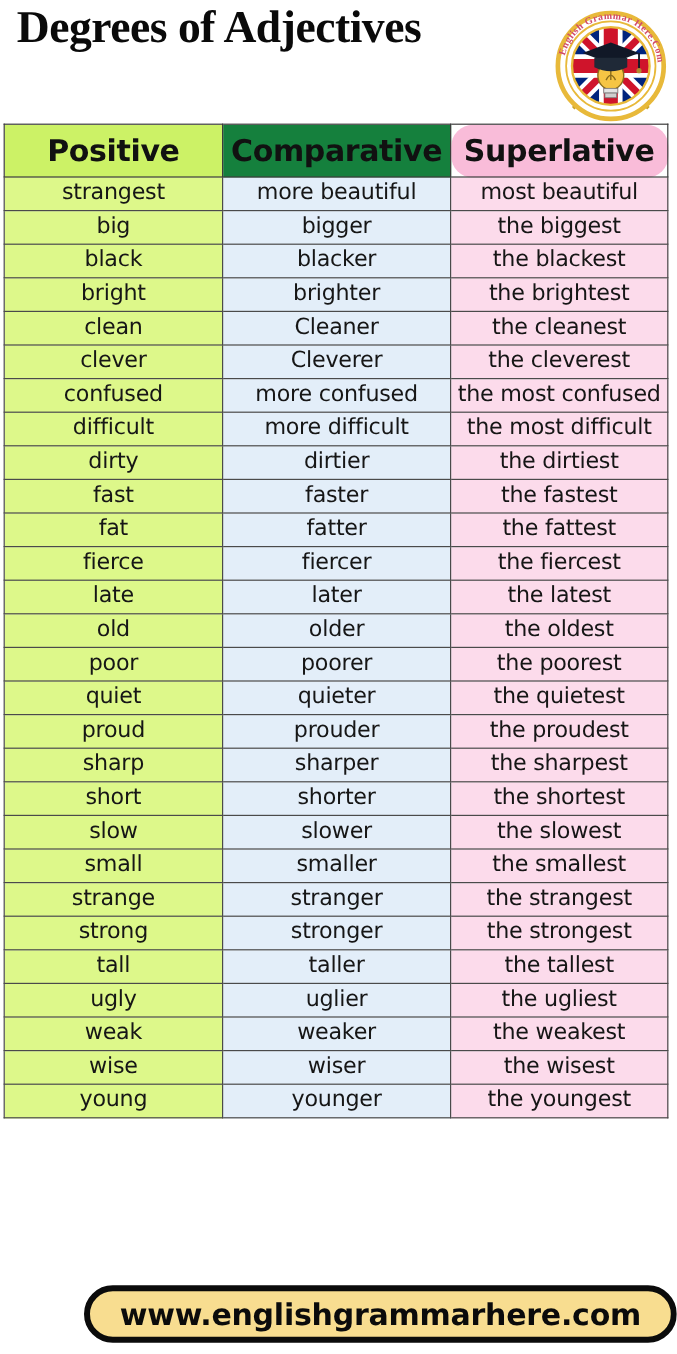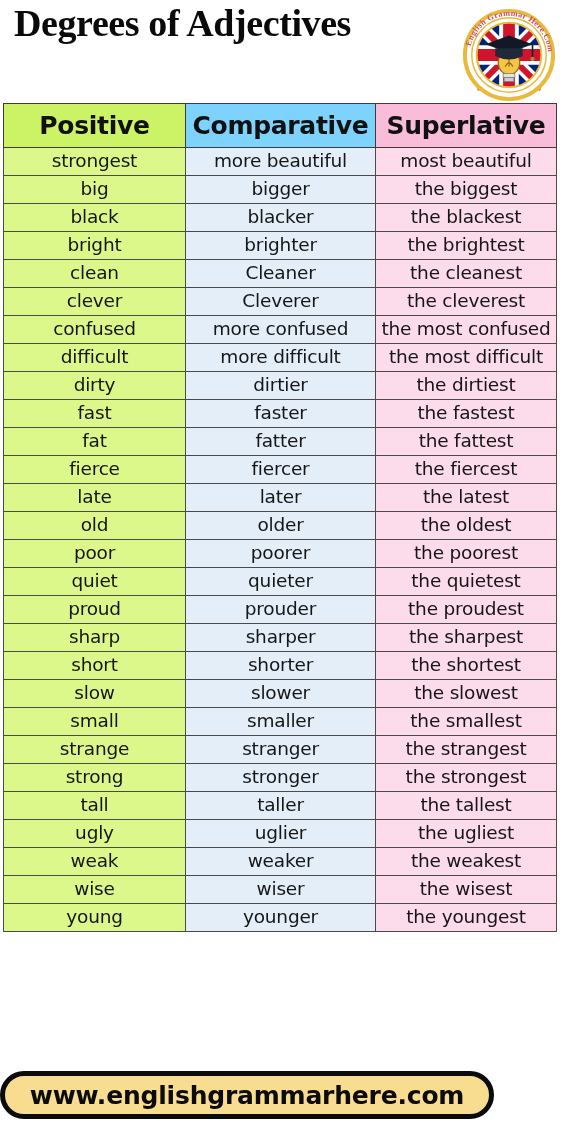--- a/index.html
+++ b/index.html
@@ -68,22 +68,22 @@
   
   table.degrees thead th {
     height: 44px;
     font-size: 25px;
     font-weight: bold;
     color: #111111;
     border: 1px solid #3c3c3c;
     letter-spacing: -0.3px;
   }
   th.h-pos  { background: #ccf266; }
-  th.h-comp { background: #7dd3fc; }
-  th.h-sup  { background: #f9bcd9; }
+  th.h-comp { background: #15803d; }
+  th.h-sup  { background: #f9bcd9; border-radius: 18px; }
 
   
   table.degrees tbody td {
     height: 28px;
     font-size: 18.5px;
     color: #161616;
     letter-spacing: -0.2px;
   }
   td.c-pos  { background: #ddf88a; }
   td.c-comp { background: #e3eef9; }
@@ -93,21 +93,21 @@
 
   
   .footer {
     position: absolute;
     left: 0;
     right: 0;
     bottom: 0;
     height: 66px;
     display: flex;
     align-items: center;
-    justify-content: flex-start;
+    justify-content: flex-end;
   }
   .site-pill {
     background: #f8dd90;
     border: 5px solid #0b0b0b;
     border-radius: 34px;
     height: 48px;
     width: 494px;
     display: flex;
     align-items: center;
     justify-content: center;
@@ -192,21 +192,21 @@
       </colgroup>
     <thead>
       <tr>
         <th class="h-pos">Positive</th>
         <th class="h-comp">Comparative</th>
         <th class="h-sup">Superlative</th>
       </tr>
     </thead>
     <tbody>
         <tr>
-          <td class="c-pos">strongest</td>
+          <td class="c-pos">strangest</td>
           <td class="c-comp">more beautiful</td>
           <td class="c-sup">most beautiful</td>
         </tr>
         <tr>
           <td class="c-pos">big</td>
           <td class="c-comp">bigger</td>
           <td class="c-sup">the biggest</td>
         </tr>
         <tr>
           <td class="c-pos">black</td>

